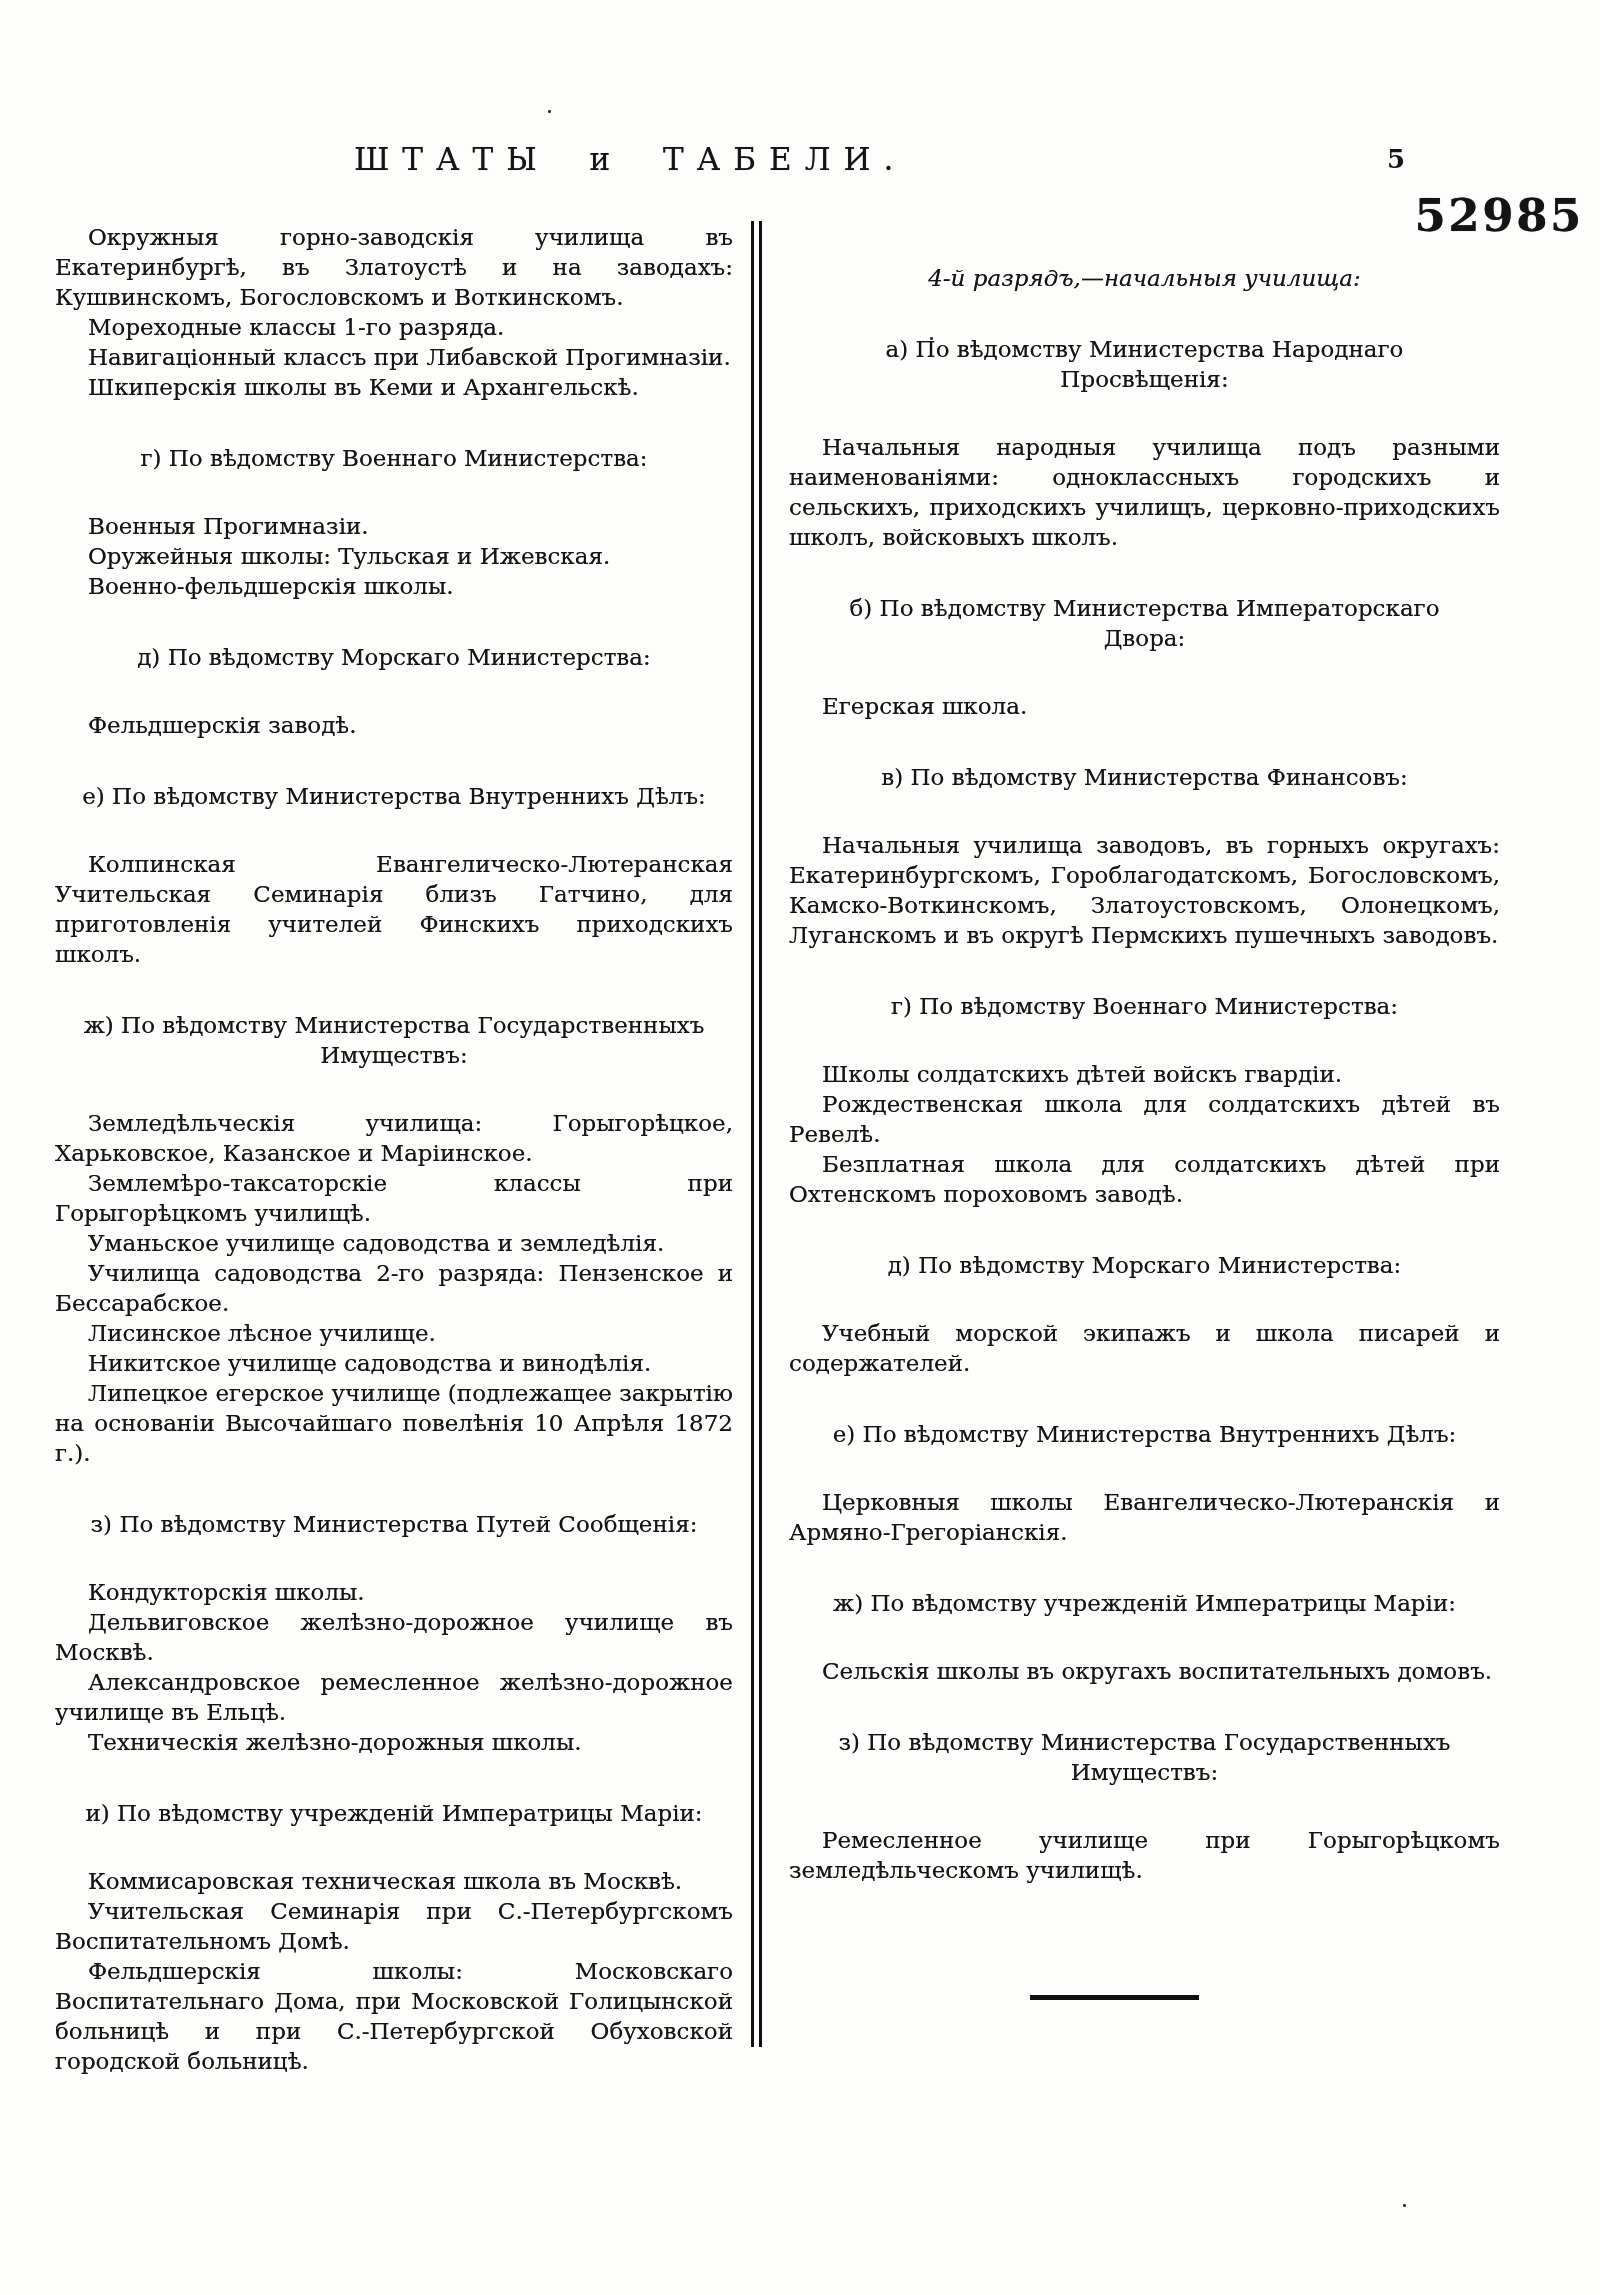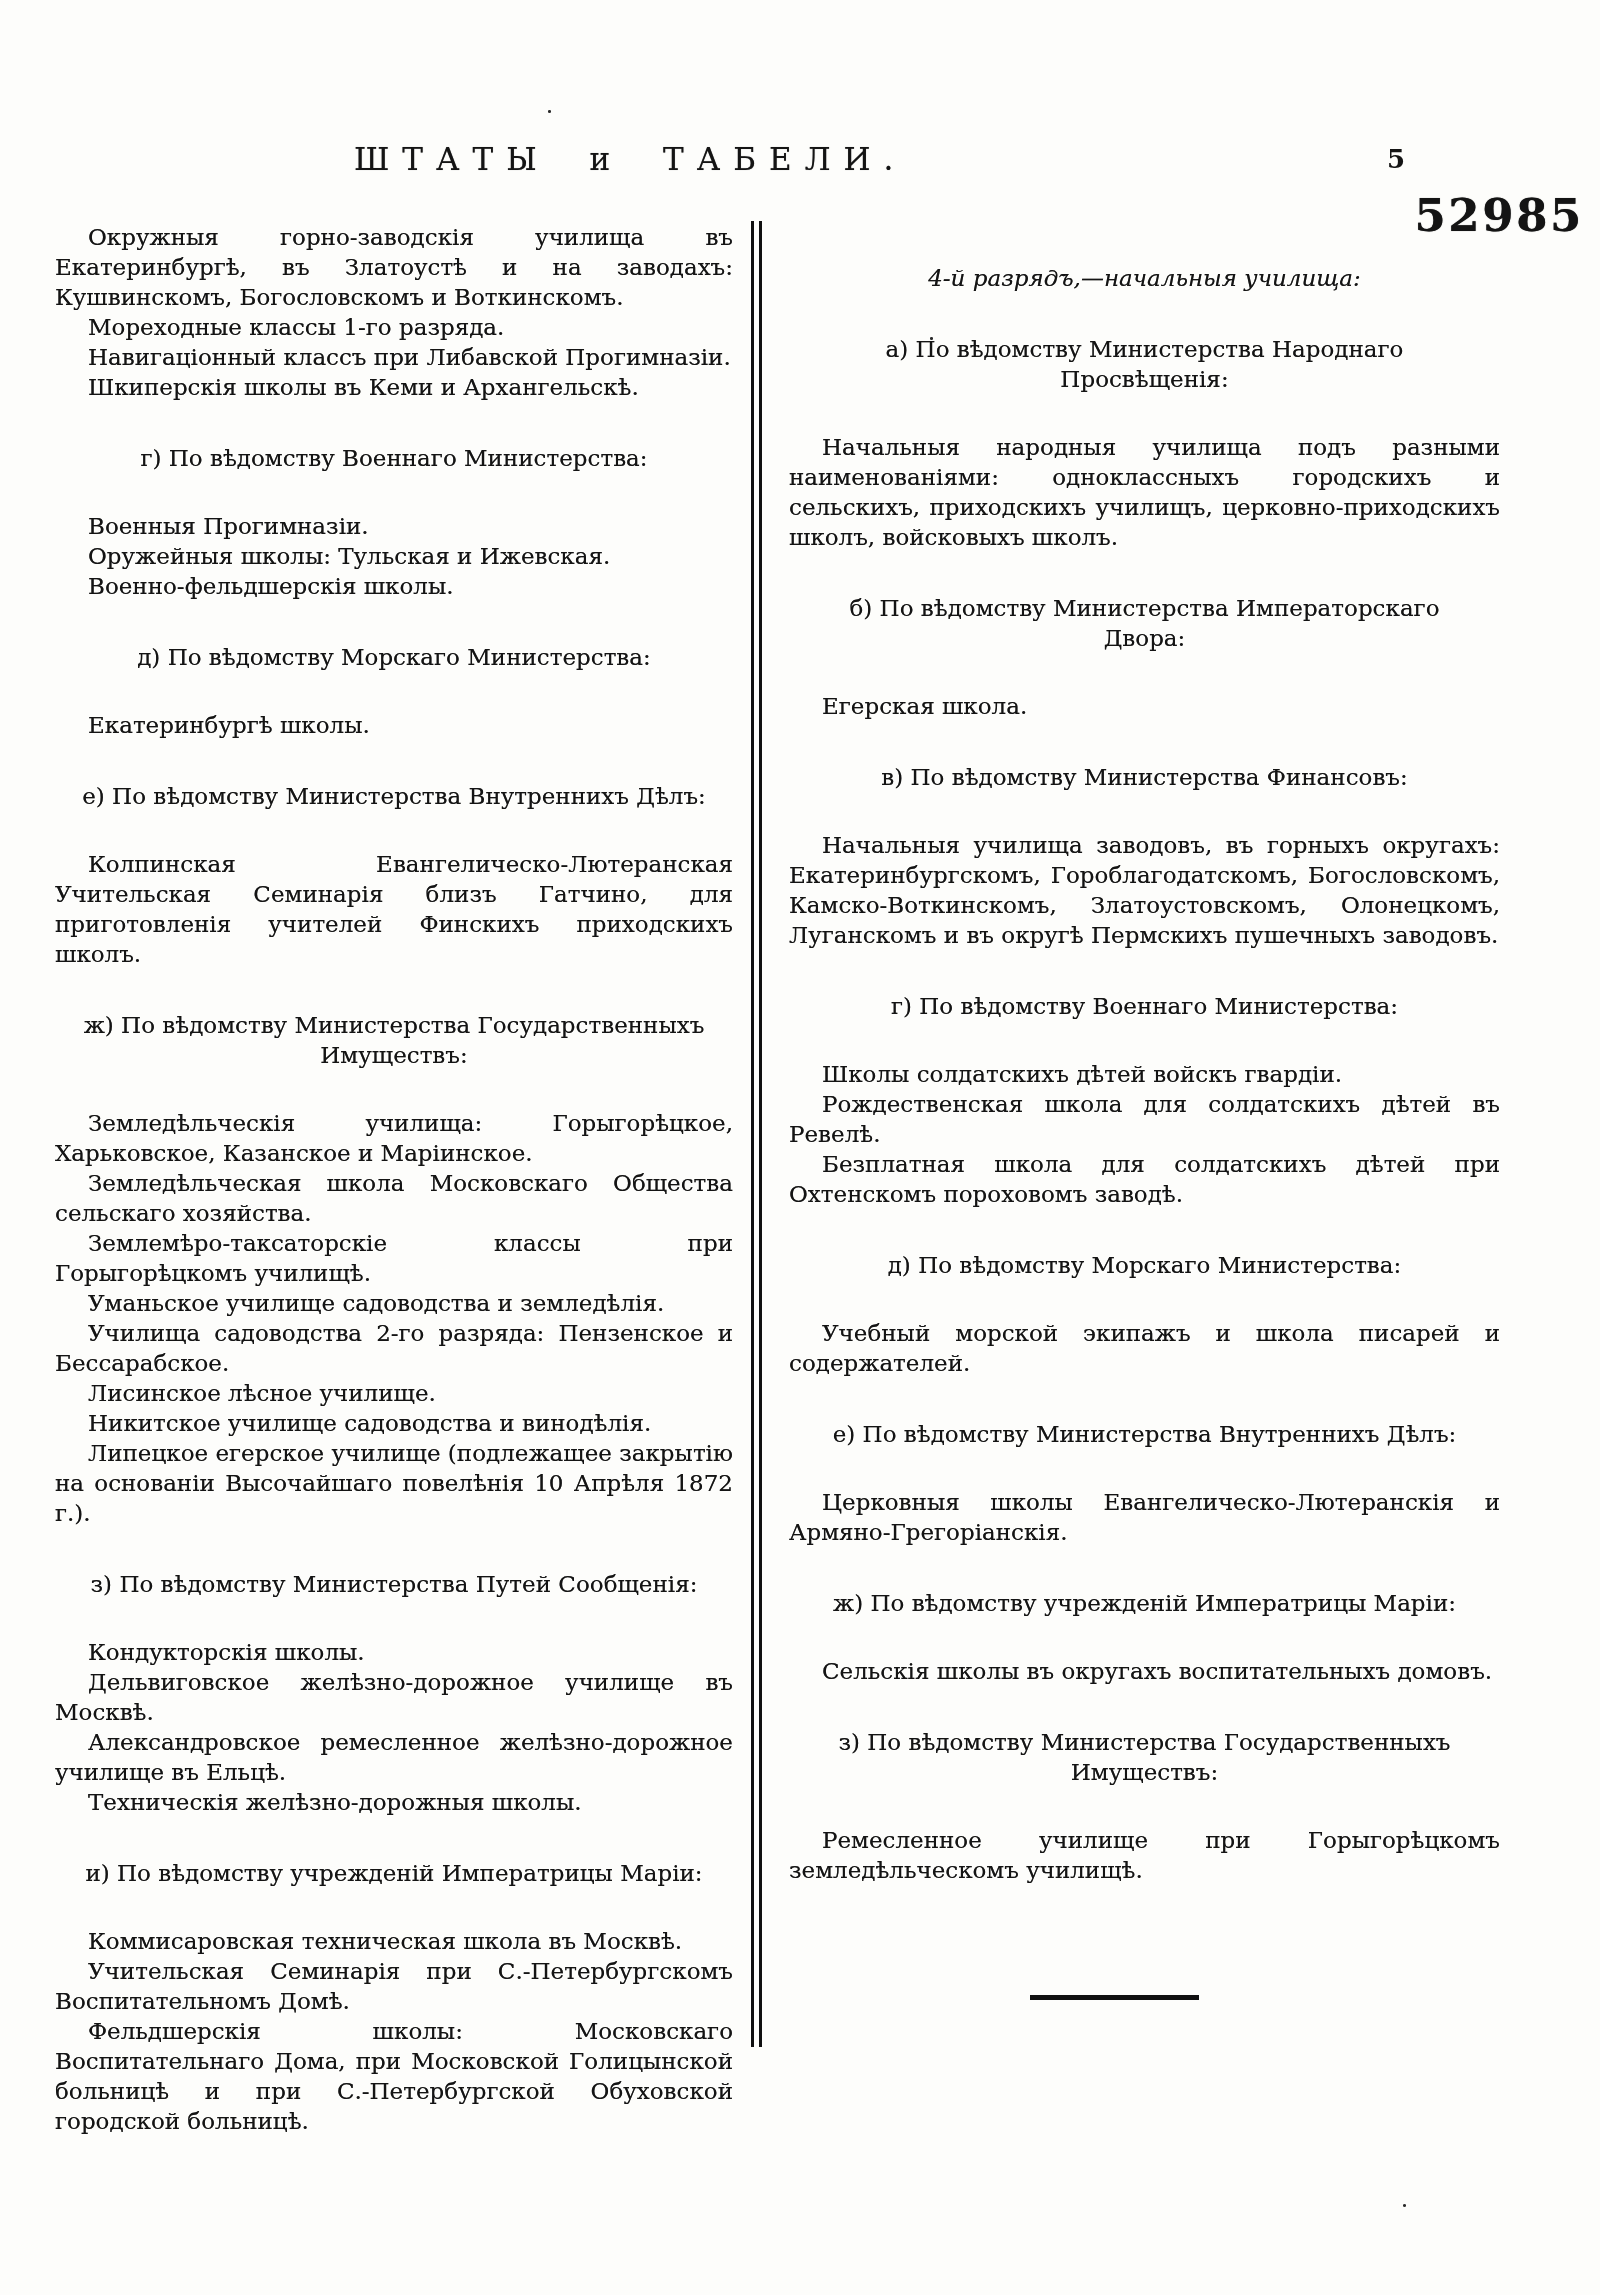--- a/index.html
+++ b/index.html
@@ -88,26 +88,25 @@
   <div class="column left">
       <p class="para">Окружныя горно-заводскія училища въ Екатеринбургѣ, въ Златоустѣ и на заводахъ: Кушвинскомъ, Богословскомъ и Воткинскомъ.</p>
       <p class="para">Мореходные классы 1-го разряда.</p>
       <p class="para">Навигаціонный классъ при Либавской Прогимназіи.</p>
       <p class="para">Шкиперскія школы въ Кеми и Архангельскѣ.</p>
       <div class="section-heading">г) По вѣдомству Военнаго Министерства:</div>
       <p class="para">Военныя Прогимназіи.</p>
       <p class="para">Оружейныя школы: Тульская и Ижевская.</p>
       <p class="para">Военно-фельдшерскія школы.</p>
       <div class="section-heading">д) По вѣдомству Морскаго Министерства:</div>
-      <p class="para">Екатеринбургѣ школы.</p>
+      <p class="para">Фельдшерскія заводѣ.</p>
       <div class="section-heading">е) По вѣдомству Министерства Внутреннихъ Дѣлъ:</div>
       <p class="para">Колпинская Евангелическо-Лютеранская Учительская Семинарія близъ Гатчино, для приготовленія учителей Финскихъ приходскихъ школъ.</p>
       <div class="section-heading">ж) По вѣдомству Министерства Государственныхъ Имуществъ:</div>
       <p class="para">Земледѣльческія училища: Горыгорѣцкое, Харьковское, Казанское и Маріинское.</p>
-      <p class="para">Земледѣльческая школа Московскаго Общества сельскаго хозяйства.</p>
       <p class="para">Землемѣро-таксаторскіе классы при Горыгорѣцкомъ училищѣ.</p>
       <p class="para">Уманьское училище садоводства и земледѣлія.</p>
       <p class="para">Училища садоводства 2-го разряда: Пензенское и Бессарабское.</p>
       <p class="para">Лисинское лѣсное училище.</p>
       <p class="para">Никитское училище садоводства и винодѣлія.</p>
       <p class="para">Липецкое егерское училище (подлежащее закрытію на основаніи Высочайшаго повелѣнія 10 Апрѣля 1872 г.).</p>
       <div class="section-heading">з) По вѣдомству Министерства Путей Сообщенія:</div>
       <p class="para">Кондукторскія школы.</p>
       <p class="para">Дельвиговское желѣзно-дорожное училище въ Москвѣ.</p>
       <p class="para">Александровское ремесленное желѣзно-дорожное училище въ Ельцѣ.</p>

